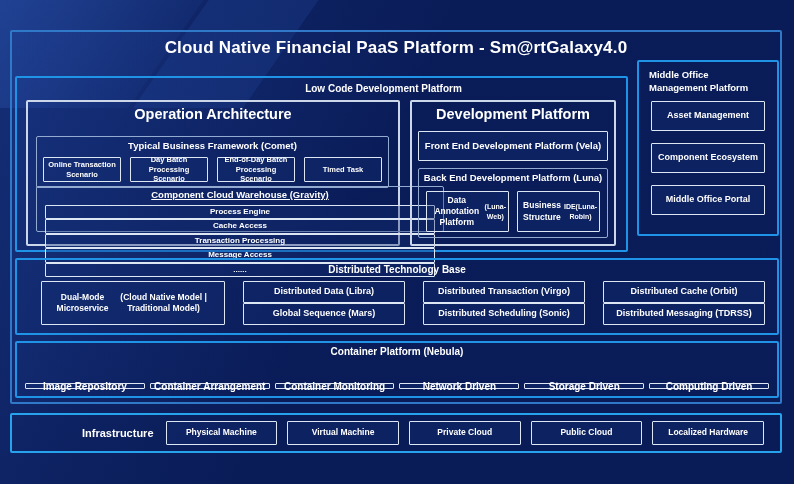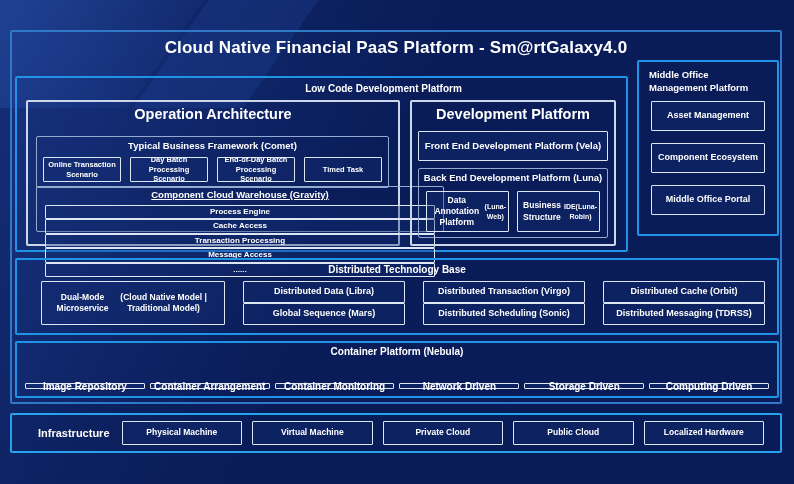--- a/index.html
+++ b/index.html
@@ -78,21 +78,21 @@
 
   
   .container-platform { left:3px; top:309px; width:764px; height:57px; }
   .cp-header { margin-top:3px; }
   .cp-row { position:absolute; left:8px; right:8px; top:24px; bottom:7px; display:flex; gap:5px; }
   .cp-row .btn { flex:1; font-size:10px;margin-top:16px; }
 
   
   .infrastructure { left:10px; top:413px; width:772px; height:40px; border:2px solid #27a3ee;
     display:flex; align-items:center; padding:0 16px 0 26px; gap:10px; }
-  .infra-label { font-size:11px; font-weight:bold; white-space:nowrap; margin-right:2px; }
+  .infra-label { font-size:11px; font-weight:bold; white-space:nowrap; margin-right:2px;margin-left:44px; }
   .infrastructure .btn { flex:1; height:24px; font-size:8.5px; }
 </style>
 </head>
 <body>
 
 <div class="glow"></div>
 <div class="streak-a"></div>
 <div class="streak-b"></div>
 
 <div class="box main-panel">

